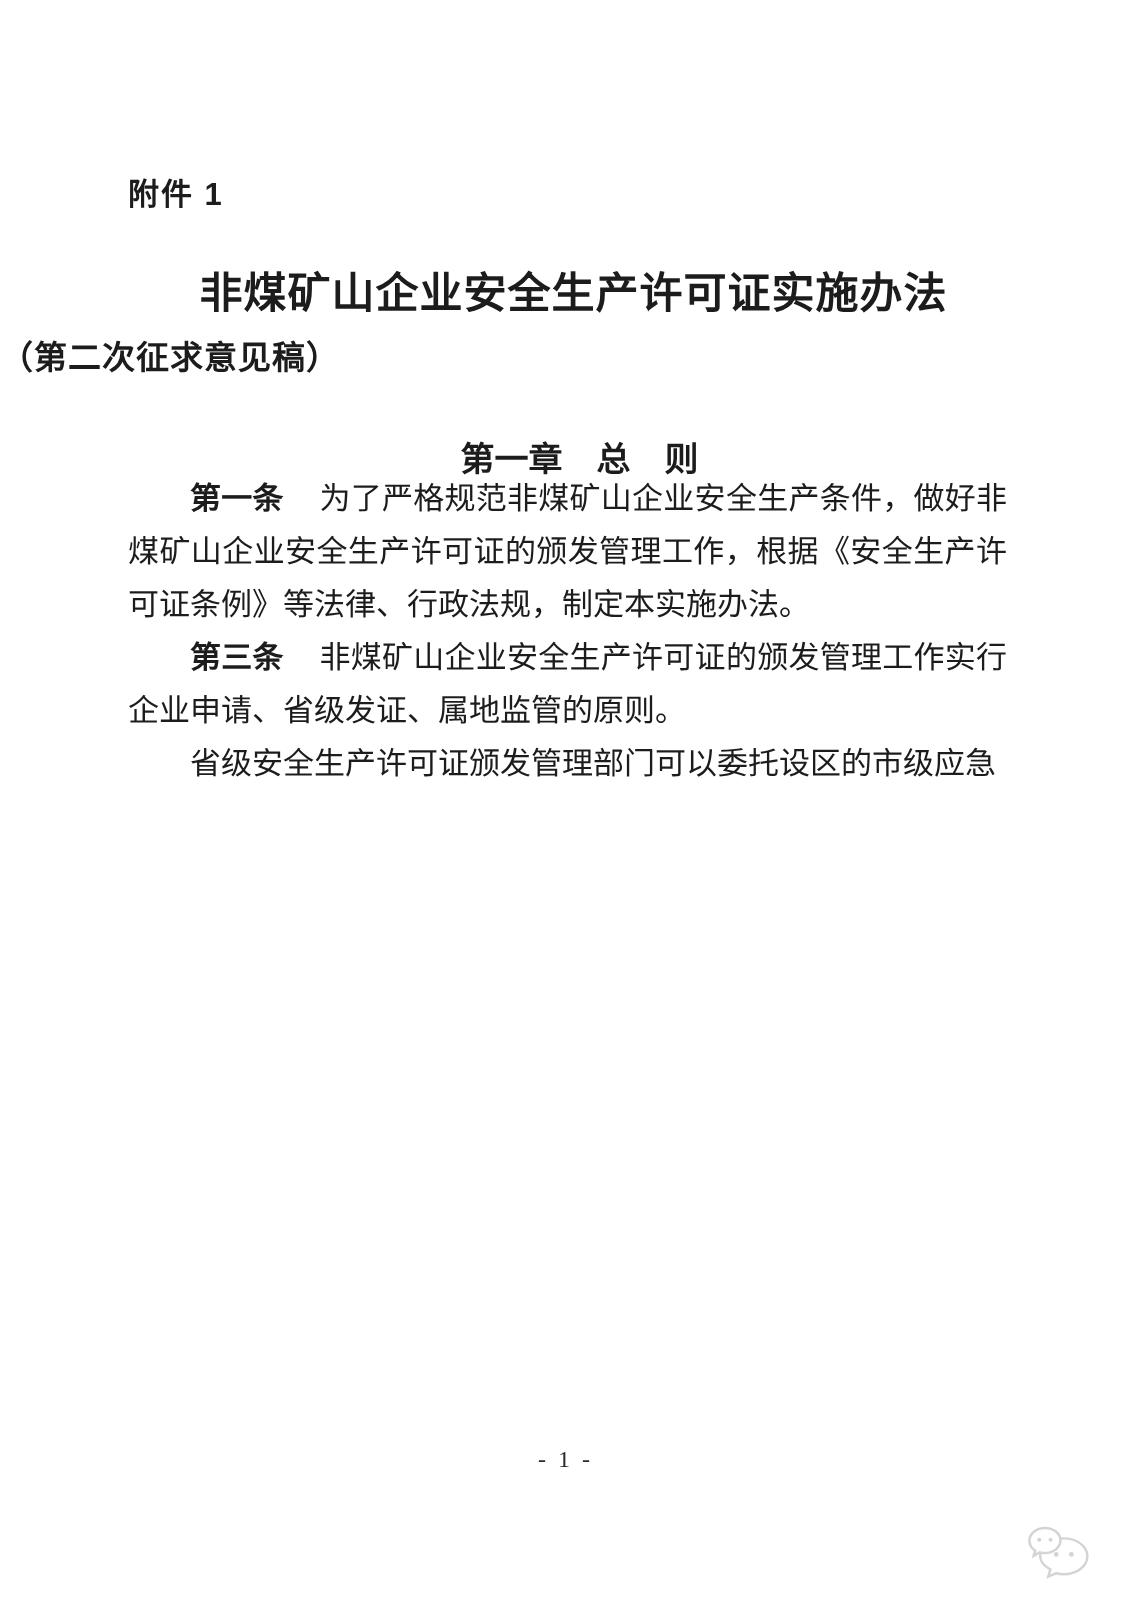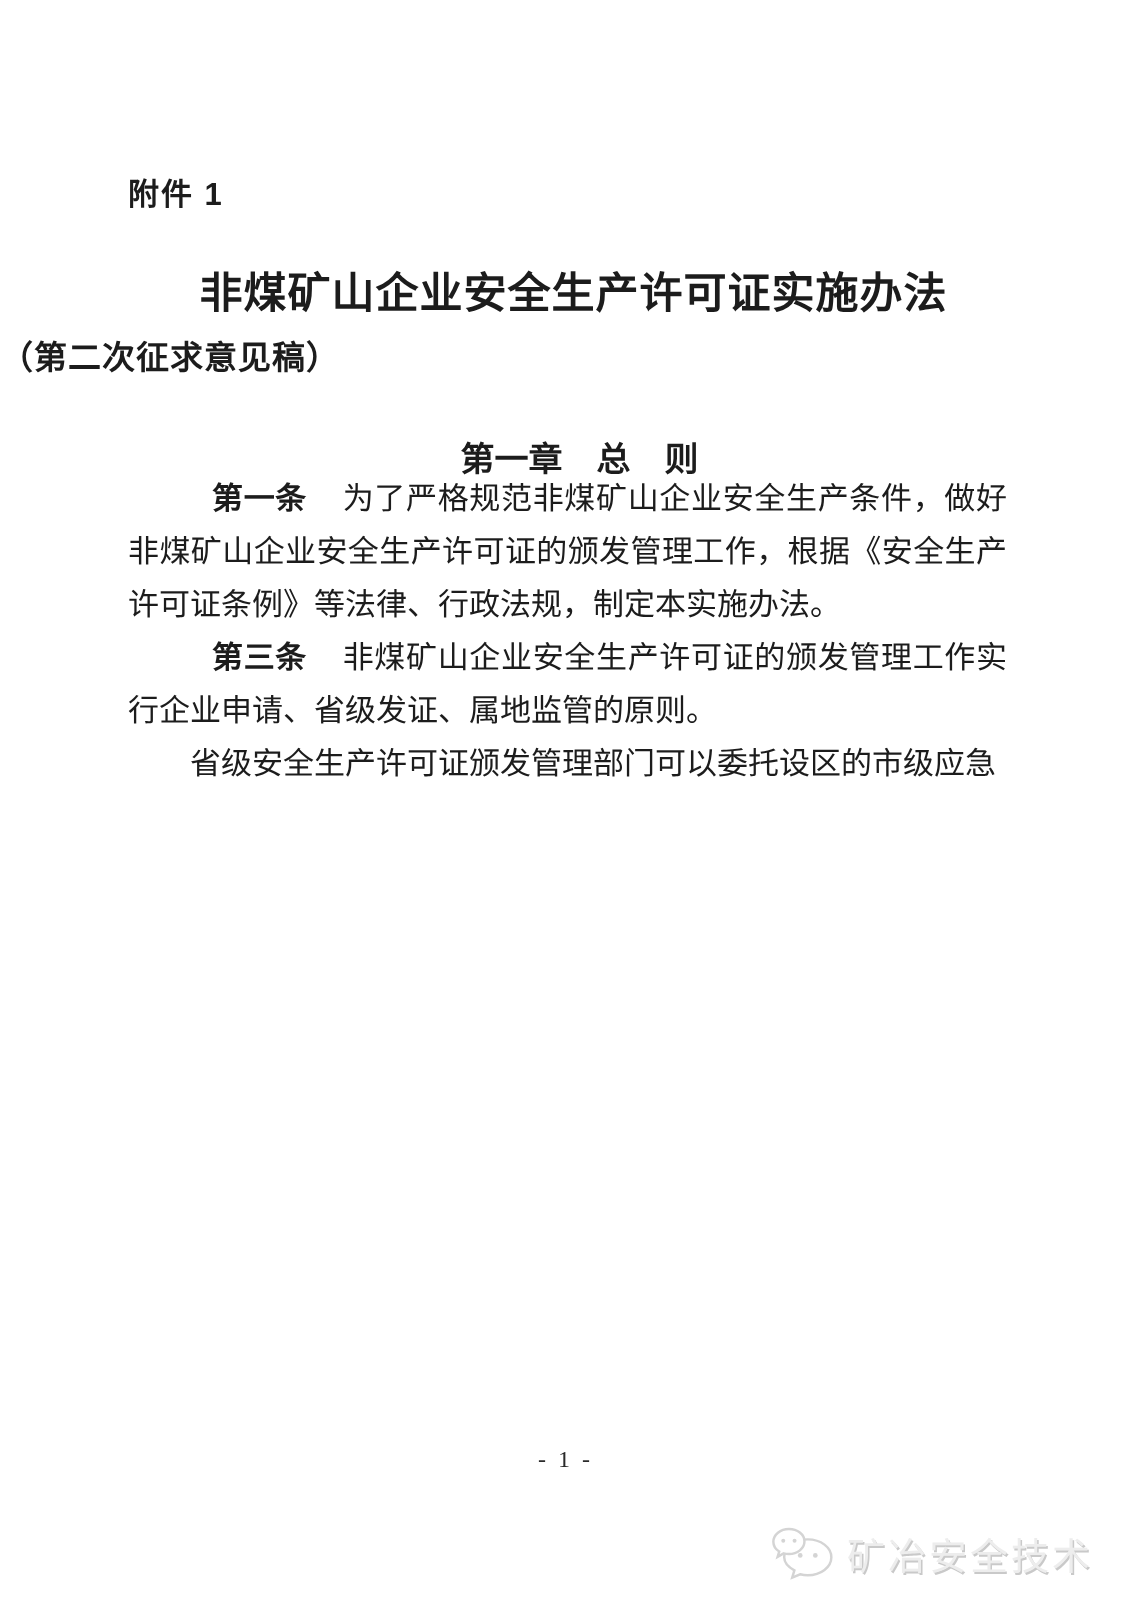--- a/index.html
+++ b/index.html
@@ -71,21 +71,20 @@
     font-family: "Liberation Serif", serif;
   }
   .para {
     margin: 0;
     text-indent: 2em;
   }
   .para .lead:not(:empty) {
     font-family: "Liberation Sans", sans-serif;
     font-weight: 700;
     margin-right: 1.15em;
-    margin-left: 22px;
   }
   .page-number {
     position: absolute;
     left: 0;
     top: 1446px;
     width: 100%;
     text-align: center;
     font-size: 24px;
     letter-spacing: 3px;
     color: #2a2a2a;
@@ -134,16 +133,15 @@
     <span class="wm-icon">
       <svg width="66" height="54" viewBox="0 0 70 57" xmlns="http://www.w3.org/2000/svg">
         <path d="M39 13 c14 0 25 8.5 25 19 c0 10.5 -11 19 -25 19 c-2.8 0 -5.6 -0.35 -8.1 -1 L22.5 53.5 l2.3 -7.6 C18.5 42.5 14 37.3 14 32 c0 -10.5 11 -19 25 -19 z" fill="#ffffff" stroke="#d4d4d4" stroke-width="2.6"></path>
         <circle cx="31" cy="30" r="2.5" fill="#d4d4d4"></circle>
         <circle cx="47" cy="30" r="2.5" fill="#d4d4d4"></circle>
         <path d="M19 2 C10 2 2.5 8 2.5 15.5 c0 4.3 2.4 8 6.2 10.4 L7 31.5 l6.4 -3.6 c1.8 0.5 3.6 0.7 5.6 0.7 c9 0 16.5 -6 16.5 -13.5 S28 2 19 2 z" fill="#ffffff" stroke="#d4d4d4" stroke-width="2.6"></path>
         <circle cx="13" cy="14.5" r="2.1" fill="#d4d4d4"></circle>
         <circle cx="25" cy="14.5" r="2.1" fill="#d4d4d4"></circle>
       </svg>
     </span>
-    <span class="wm-text">矿冶安全技术</span>
   </div>
 
 </div>
 
 </body></html>

